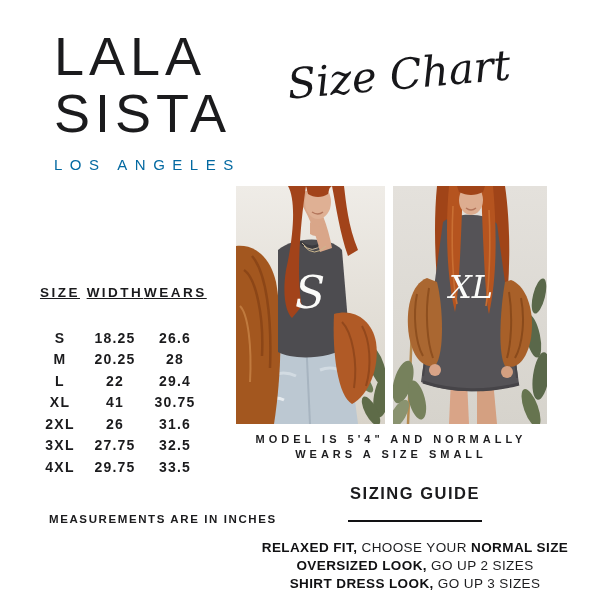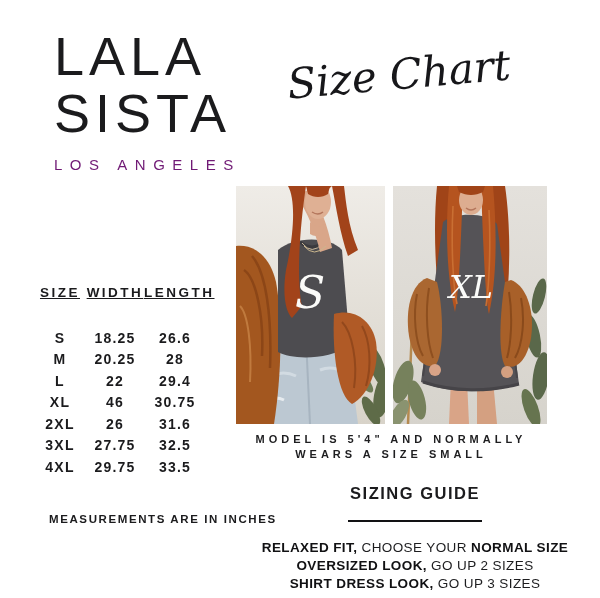--- a/index.html
+++ b/index.html
@@ -10,21 +10,21 @@
     font-family:"Liberation Sans", sans-serif; color:#1b1b1d;
   }
   
   .logo { position:absolute; left:54px; top:28px; }
   .brand-line {
     font-size:54px; font-weight:400; letter-spacing:5px;
     line-height:57px; color:#1b1b1d; white-space:nowrap;
   }
   .brand-sub {
     margin-top:14px; font-size:15px; font-weight:400;
-    letter-spacing:7.5px; color:#701a75; white-space:nowrap;
+    letter-spacing:7.5px; color:#0369a1; white-space:nowrap;
   }
   
   .script-title {
     position:absolute; left:284px; top:50px; width:230px;
     text-align:center; transform:rotate(-5deg);
     font-family:"DejaVu Serif", serif; font-style:italic;
     font-size:42px; color:#17171a; white-space:nowrap;
   }
   
   .table-block { position:absolute; left:34px; top:285px; width:194px; }
@@ -75,41 +75,41 @@
     <div class="brand-line">SISTA</div>
     <div class="brand-sub">LOS ANGELES</div>
   </div>
 
   <div class="script-title">Size Chart</div>
 
   <div class="table-block">
     <div class="trow thead">
       <div class="cell">SIZE</div>
       <div class="cell">WIDTH</div>
-      <div class="cell">LENGTH</div>
+      <div class="cell">WEARS</div>
     </div>
     <div class="tbody">
       <div class="trow">
         <div class="cell">S</div>
         <div class="cell">18.25</div>
         <div class="cell">26.6</div>
       </div>
       <div class="trow">
         <div class="cell">M</div>
         <div class="cell">20.25</div>
         <div class="cell">28</div>
       </div>
       <div class="trow">
         <div class="cell">L</div>
         <div class="cell">22</div>
         <div class="cell">29.4</div>
       </div>
       <div class="trow">
         <div class="cell">XL</div>
-        <div class="cell">46</div>
+        <div class="cell">41</div>
         <div class="cell">30.75</div>
       </div>
       <div class="trow">
         <div class="cell">2XL</div>
         <div class="cell">26</div>
         <div class="cell">31.6</div>
       </div>
       <div class="trow">
         <div class="cell">3XL</div>
         <div class="cell">27.75</div>

